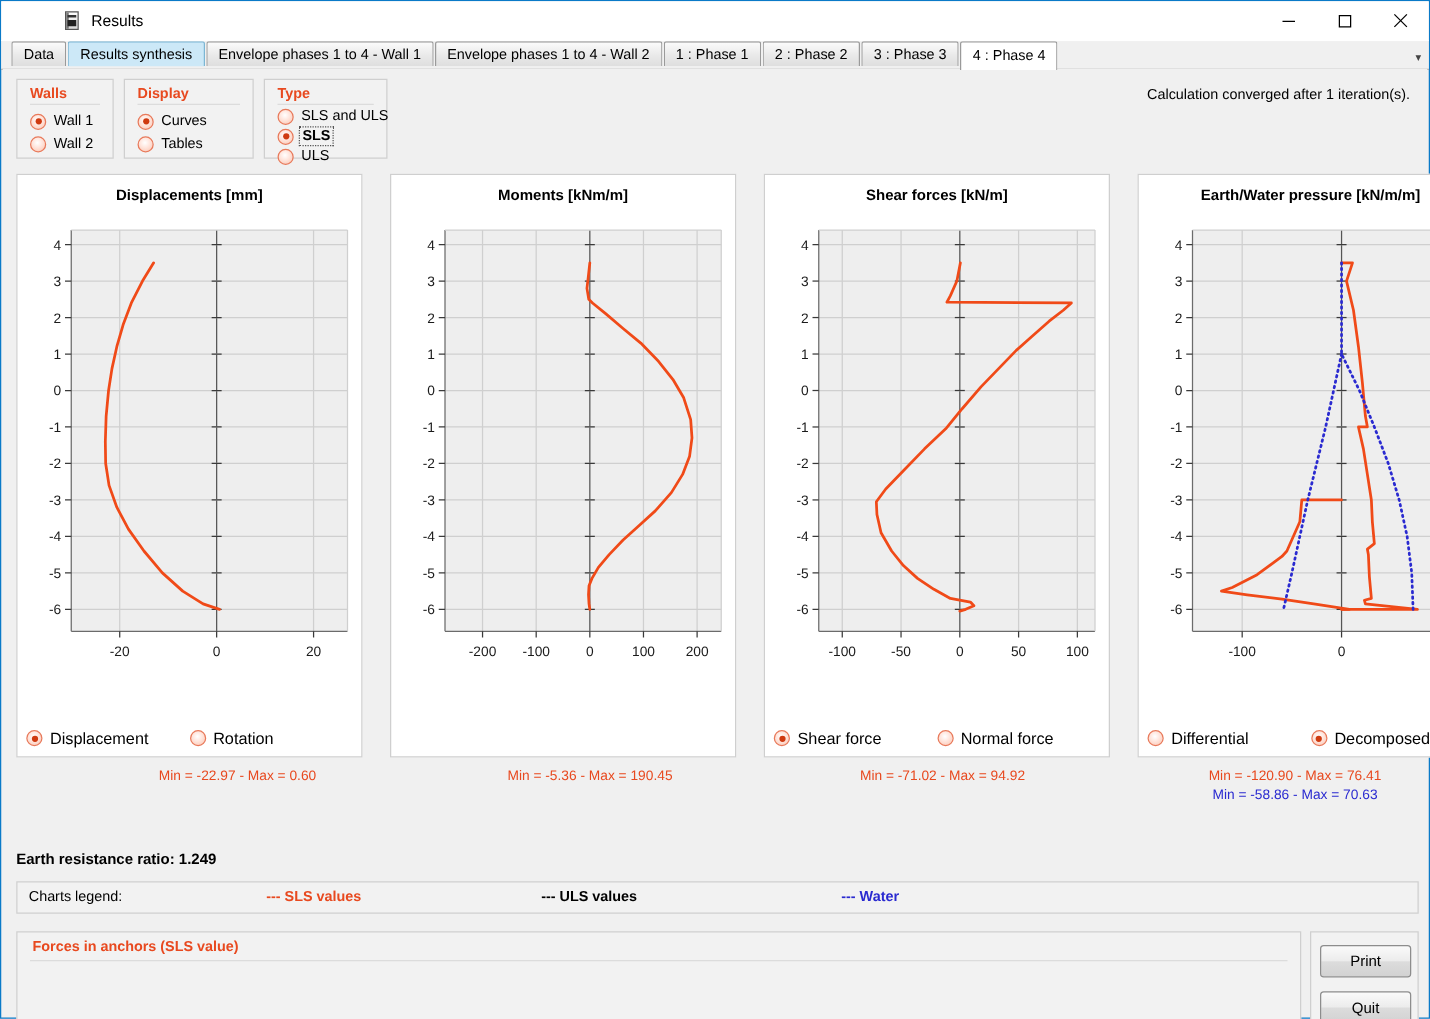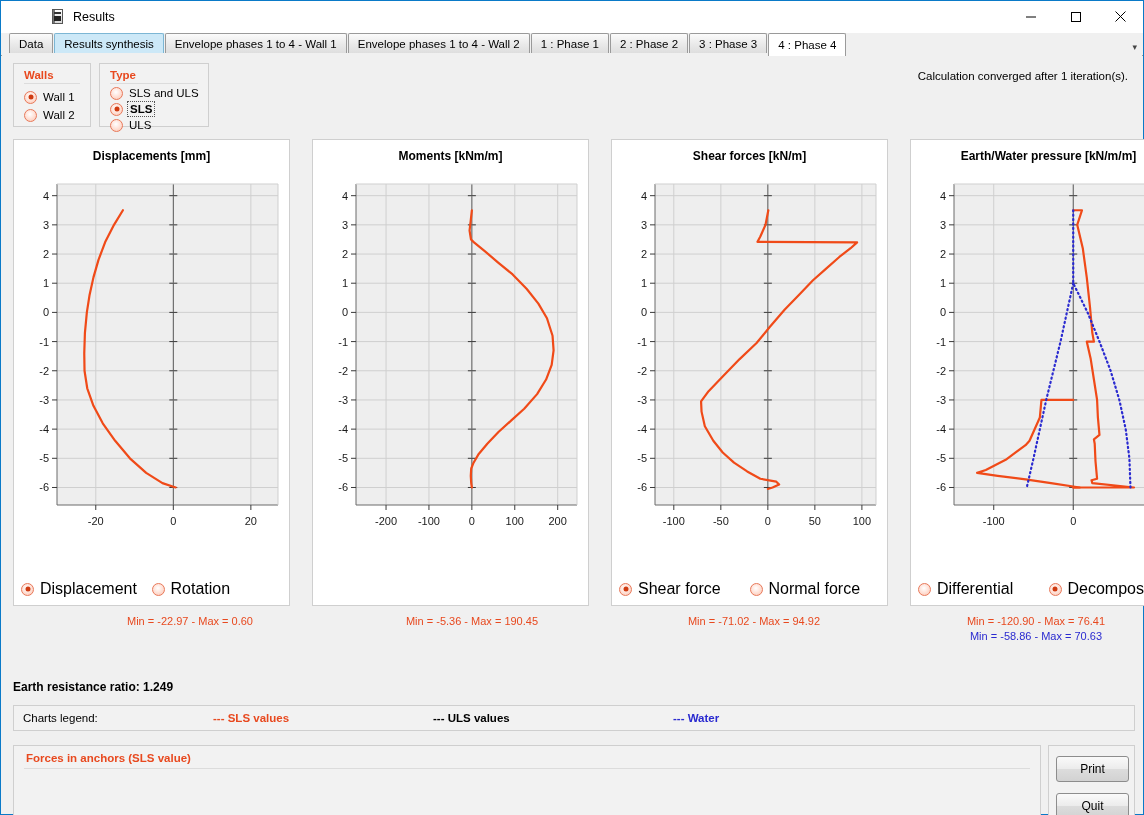--- a/index.html
+++ b/index.html
@@ -126,21 +126,21 @@
     margin-top:9px;color:#000;
   }
   .plot-wrap{position:absolute;left:0;top:30px;width:100%;height:395px;}
   .plot-wrap svg{display:block;}
   .chart-legend{
     position:absolute;left:0;bottom:7px;width:100%;
     display:flex;box-sizing:border-box;padding:0 7px;
   }
   .chart-legend .lg{display:flex;align-items:center;width:50%;}
   .chart-legend .lg .radio{margin-right:6px;}
-  .chart-legend .lg span{font-size:16px;}
+  .chart-legend .lg span{font-size:13px;}
   
   .minmax-row{position:absolute;left:11px;top:556px;width:1122px;height:40px;}
   .mm{
     position:absolute;font-size:11px;color:#e8491f;
     text-align:center;
   }
   .mm.blue{color:#2a2ad0;}
   
   .resist{
     position:absolute;left:11px;top:625px;
@@ -237,22 +237,34 @@
         <div class="radio-row">
           <span class="radio on"></span>
           <span class="radio-label">Wall 1</span>
         </div>
         <div class="radio-row">
           <span class="radio"></span>
           <span class="radio-label">Wall 2</span>
         </div>
       </div>
 
-
-      <div class="groupbox" style="width:110px;height:64px;">
+      <div class="groupbox" style="width:104px;height:64px;">
+        <div class="gb-title">Display</div>
+        <div class="gb-rule"></div>
+        <div class="radio-row">
+          <span class="radio on"></span>
+          <span class="radio-label">Curves</span>
+        </div>
+        <div class="radio-row">
+          <span class="radio"></span>
+          <span class="radio-label">Tables</span>
+        </div>
+      </div>
+
+      <div class="groupbox" style="width:99px;height:64px;">
         <div class="gb-title">Type</div>
         <div class="gb-rule" style="margin-bottom:1px;"></div>
         <div class="radio-row" style="height:16px;">
           <span class="radio"></span>
           <span class="radio-label">SLS and ULS</span>
         </div>
         <div class="radio-row" style="height:16px;font-weight:bold;">
           <span class="radio on"></span>
           <span class="radio-label focus">SLS</span>
         </div>

